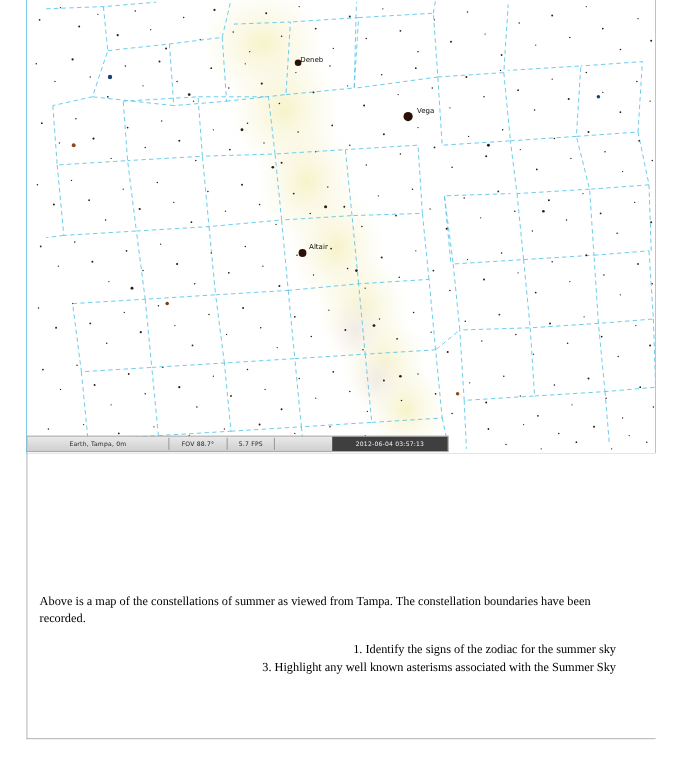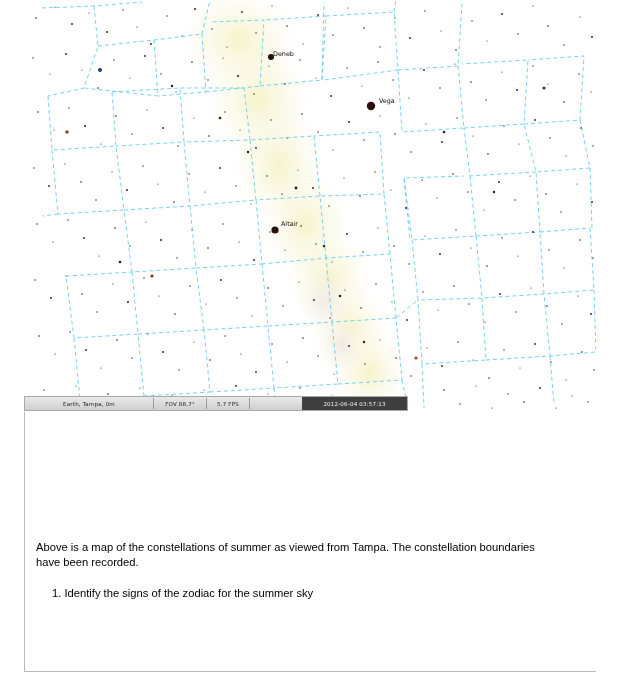--- a/index.html
+++ b/index.html
@@ -95,33 +95,34 @@
     height: 13px;
     font-size: 5.5px;
   }
 
   
   #text-block {
     position: absolute;
     left: 36px;
     top: 540px;
     width: 530px;
-    font-family: Liberation Sans, sans-serif;
+    font-family: Liberation Serif, serif;
     font-size: 11.2px;
     line-height: 15.2px;
     color: #000000;
   }
   #intro-para {
     margin: 0 0 14px 0;
     width: 524px;
   }
   ol.questions {
     list-style: none;
-    margin: 16px;
+    margin: 0;
     padding: 0;
+    text-align: right;
   }
   ol.questions li {
     margin: 0 0 0 0;
     width: 524px;
   }
 </style>
 </head>
 <body>
 
 <div id="page">
@@ -546,16 +547,17 @@
       <div class="sb-sep"></div>
       <div class="sb-cell" id="sb-mid"></div>
       <div class="sb-cell" id="sb-time">2012-06-04  03:57:13</div>
     </div>
   </div>
 
   <div id="text-block">
     <p id="intro-para">Above is a map of the constellations of summer as viewed from Tampa.  The constellation boundaries have been recorded.</p>
     <ol class="questions">
       <li>1. Identify the signs of the zodiac for the summer sky</li>
+      <li>3. Highlight any well known asterisms associated with the Summer Sky</li>
     </ol>
   </div>
 
 </div>
 
 </body></html>

